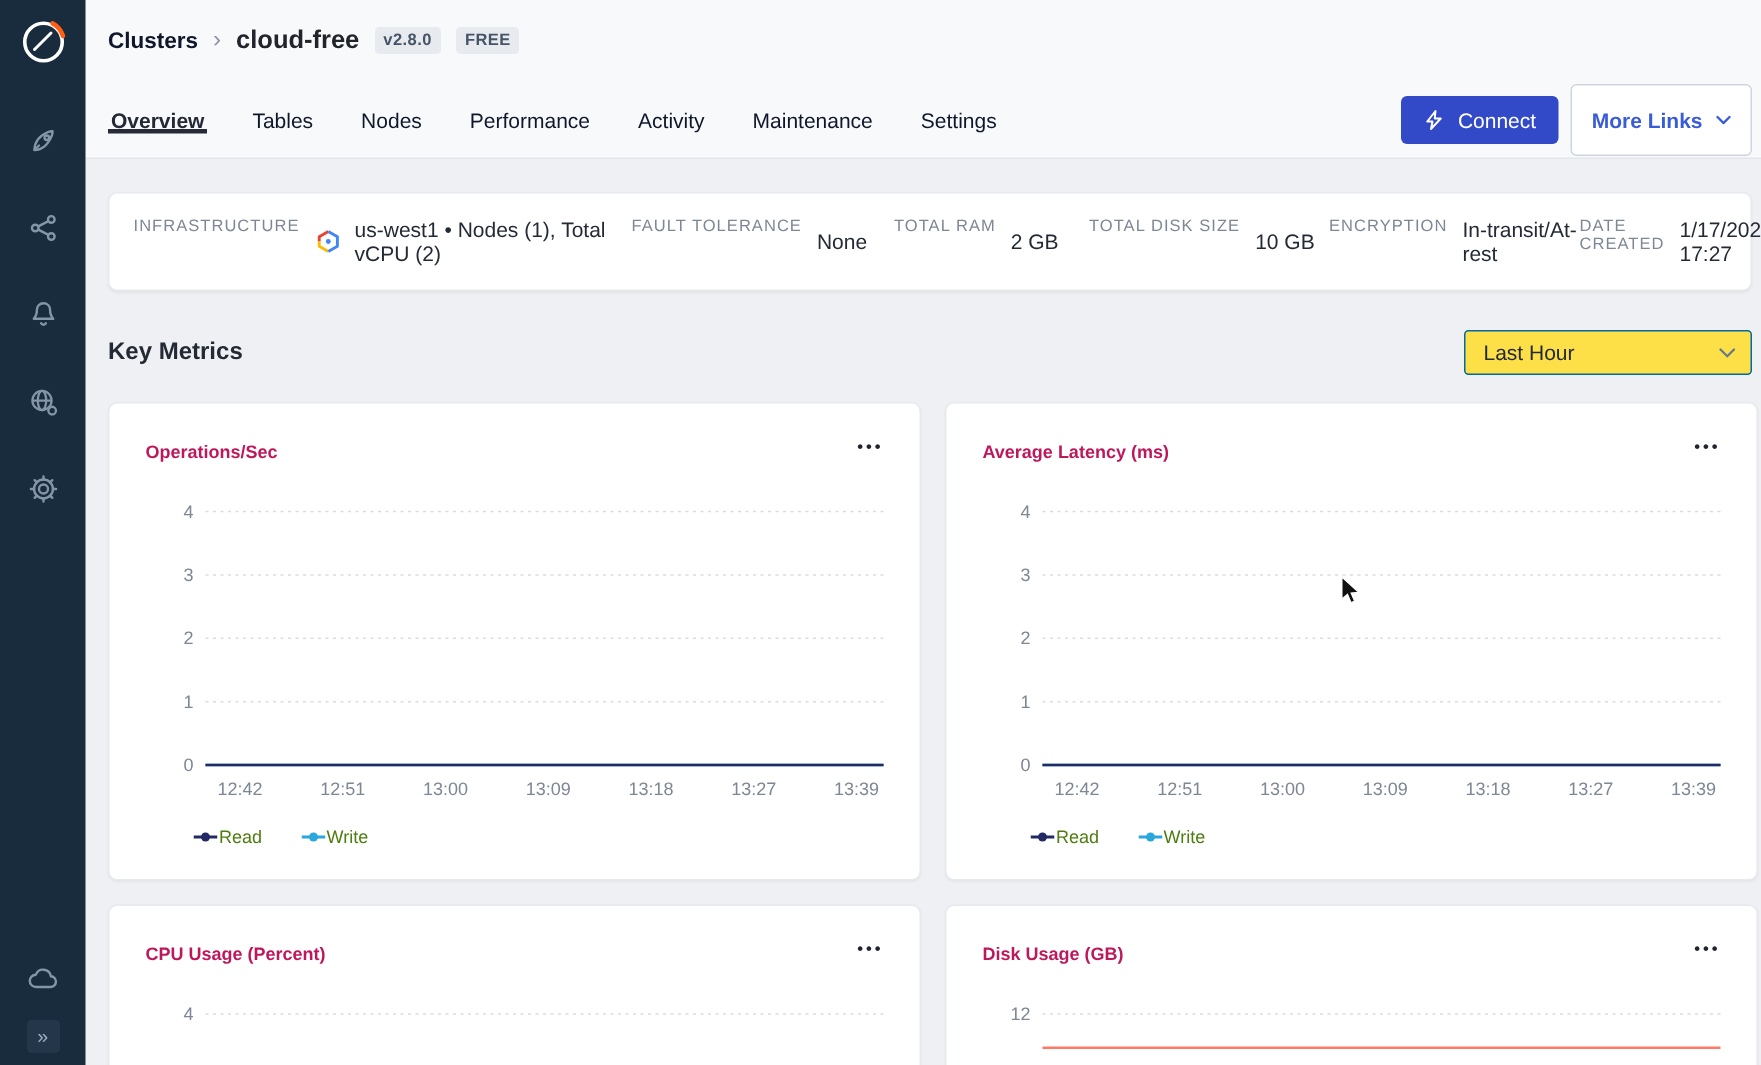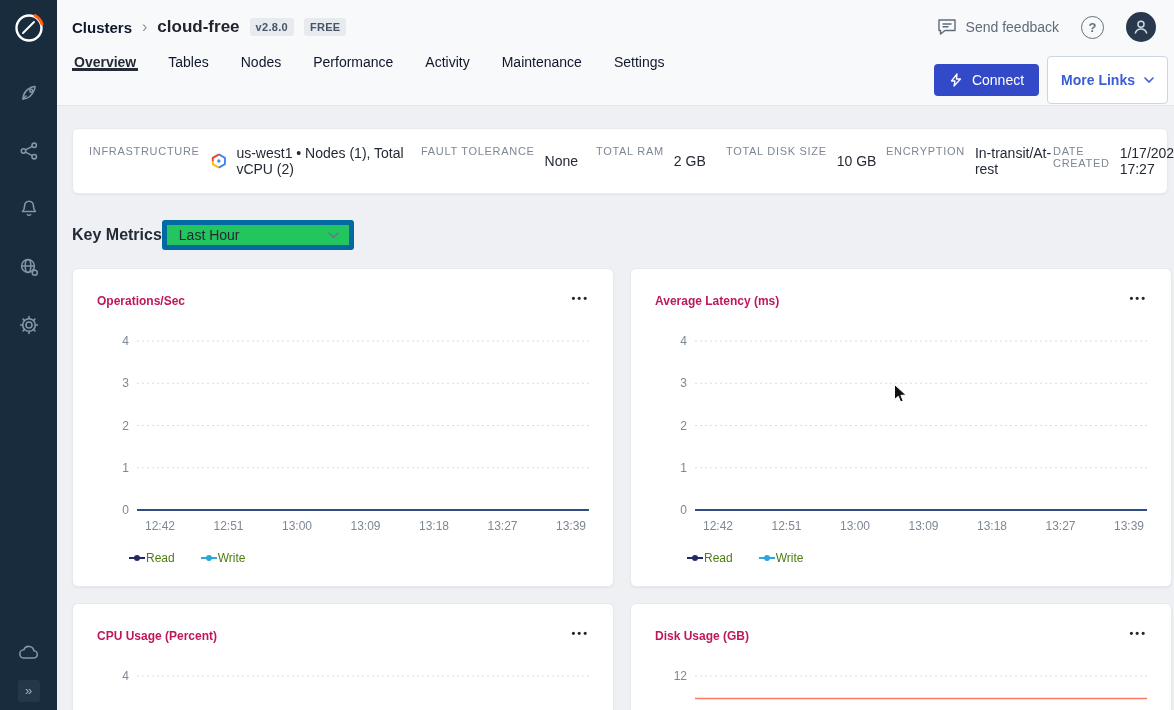--- a/index.html
+++ b/index.html
@@ -32,21 +32,21 @@
   .header-right{display:flex;align-items:center;gap:22px}
   .feedback{display:flex;align-items:center;gap:9px;color:#5f6b7a;font-size:14px}
   .help{width:23px;height:23px;border:1.5px solid #62717f;border-radius:50%;color:#62717f;
     font-size:13px;font-weight:700;display:flex;align-items:center;justify-content:center}
   .avatar{width:30px;height:30px;border-radius:50%;background:#29394d;display:flex;
     align-items:center;justify-content:center}
 
   
   .tabbar{height:52px;background:#f8f9fb;border-bottom:1px solid #e2e5ea;display:flex;
     align-items:stretch;justify-content:space-between;padding:0 6px 0 15px}
-  .tabs{display:flex;gap:28px;align-items:flex-start}
+  .tabs{display:flex;gap:28px;align-items:center}
   .tab{font-size:14px;color:#0f172a;display:flex;align-items:center;position:relative;
     padding:0 2px;cursor:pointer}
   .tab.active{color:#242a35;font-weight:600}
   .tab.active::after{content:"";position:absolute;left:0;right:0;bottom:-1px;height:3px;
     background:#252b37}
   .tab-actions{display:flex;align-items:center;gap:8px}
   .btn-connect{background:#3249c8;color:#fff;height:32px;padding:0 15px;border-radius:4px;
     display:flex;align-items:center;gap:9px;font-size:14px;font-weight:500}
   .btn-more{background:#fff;color:#3a5cd6;border:1px solid #cdd5e0;height:48px;padding:0 13px;
     border-radius:4px;display:flex;align-items:center;gap:9px;font-size:14px;font-weight:600}
@@ -55,23 +55,23 @@
   .content{flex:1;padding:22px 6px 0 15px;overflow:hidden}
   .card{background:#fff;border:1px solid #e6e9ee;border-radius:6px;
     box-shadow:0 1px 2px rgba(16,22,26,.05)}
   .info-card{display:flex;padding:16px}
   .info-col{display:flex;gap:10px;flex-shrink:0}
   .info-col.c0{width:332px}.info-col.c1{width:175px}.info-col.c2{width:130px}
   .info-col.c3{width:160px}.info-col.c4{width:167px}.info-col.c5{flex:1}
   .info-label{font-size:11px;letter-spacing:.7px;color:#7e8795;font-weight:500}
   .info-value{font-size:14px;color:#242a35;display:flex;align-items:center;gap:9px}
 
-  .metrics-row{display:flex;justify-content:flex-start;align-items:center;margin:26px 0 18px}
+  .metrics-row{display:flex;justify-content:space-between;align-items:center;margin:26px 0 18px}
   .metrics-title{font-size:16px;font-weight:700;color:#242a35}
-  .select{width:192px;height:30px;background:#22c55e;border:5px solid #0369a1;border-radius:3px;
+  .select{width:192px;height:30px;background:#fde047;border:1px solid #0369a1;border-radius:3px;
     display:flex;align-items:center;justify-content:space-between;padding:0 10px 0 12px;
     font-size:14px;color:#242a35;cursor:pointer}
 
   .charts-grid{display:grid;grid-template-columns:1fr 1fr;gap:16px}
   .chart-card{height:319px;padding:22px 24px 24px}
   .chart-head{display:flex;justify-content:space-between;align-items:flex-start}
   .chart-title{font-size:12px;font-weight:700;color:#be185d;line-height:20px}
   .chart-menu{color:#1f2430;font-size:11px;letter-spacing:2px;line-height:14px;font-weight:700}
   svg.plot{display:block;margin-top:12px;width:492px;height:216px;overflow:visible}
   .plot text{font-size:12px;fill:#7e8795;font-family:"Liberation Sans",sans-serif}
@@ -150,38 +150,20 @@
 
   <div class="main">
 
     <header class="topbar">
       <div class="breadcrumb">
         <a class="crumb-root">Clusters</a>
         <span class="crumb-sep">›</span>
         <span class="cluster-name">cloud-free</span>
         <span class="badge">v2.8.0</span>
         <span class="badge">FREE</span>
-      </div>
-      <div class="header-right">
-        <button class="feedback">
-          <svg width="20" height="18" viewBox="0 0 20 18" fill="none" stroke="#5f6b7a" stroke-width="1.4" stroke-linejoin="round">
-            <path d="M2 2h16v10.5H8L3.5 16v-3.5H2z"></path>
-            <path d="M5.5 6h9M5.5 8.8h6"></path>
-          </svg>
-          <span>Send feedback</span>
-        </button>
-        <button class="help">
-          <span>?</span>
-        </button>
-        <button class="avatar">
-          <svg width="18" height="18" viewBox="0 0 18 18" fill="none" stroke="#cfd8e3" stroke-width="1.5">
-            <circle cx="9" cy="6.3" r="3"></circle>
-            <path d="M3.2 15.5c.9-3 3.1-4.4 5.8-4.4s4.9 1.4 5.8 4.4"></path>
-          </svg>
-        </button>
       </div>
     </header>
 
     <div class="tabbar">
       <div class="tabs">
         <div class="tab active">Overview</div>
         <div class="tab">Tables</div>
         <div class="tab">Nodes</div>
         <div class="tab">Performance</div>
         <div class="tab">Activity</div>

